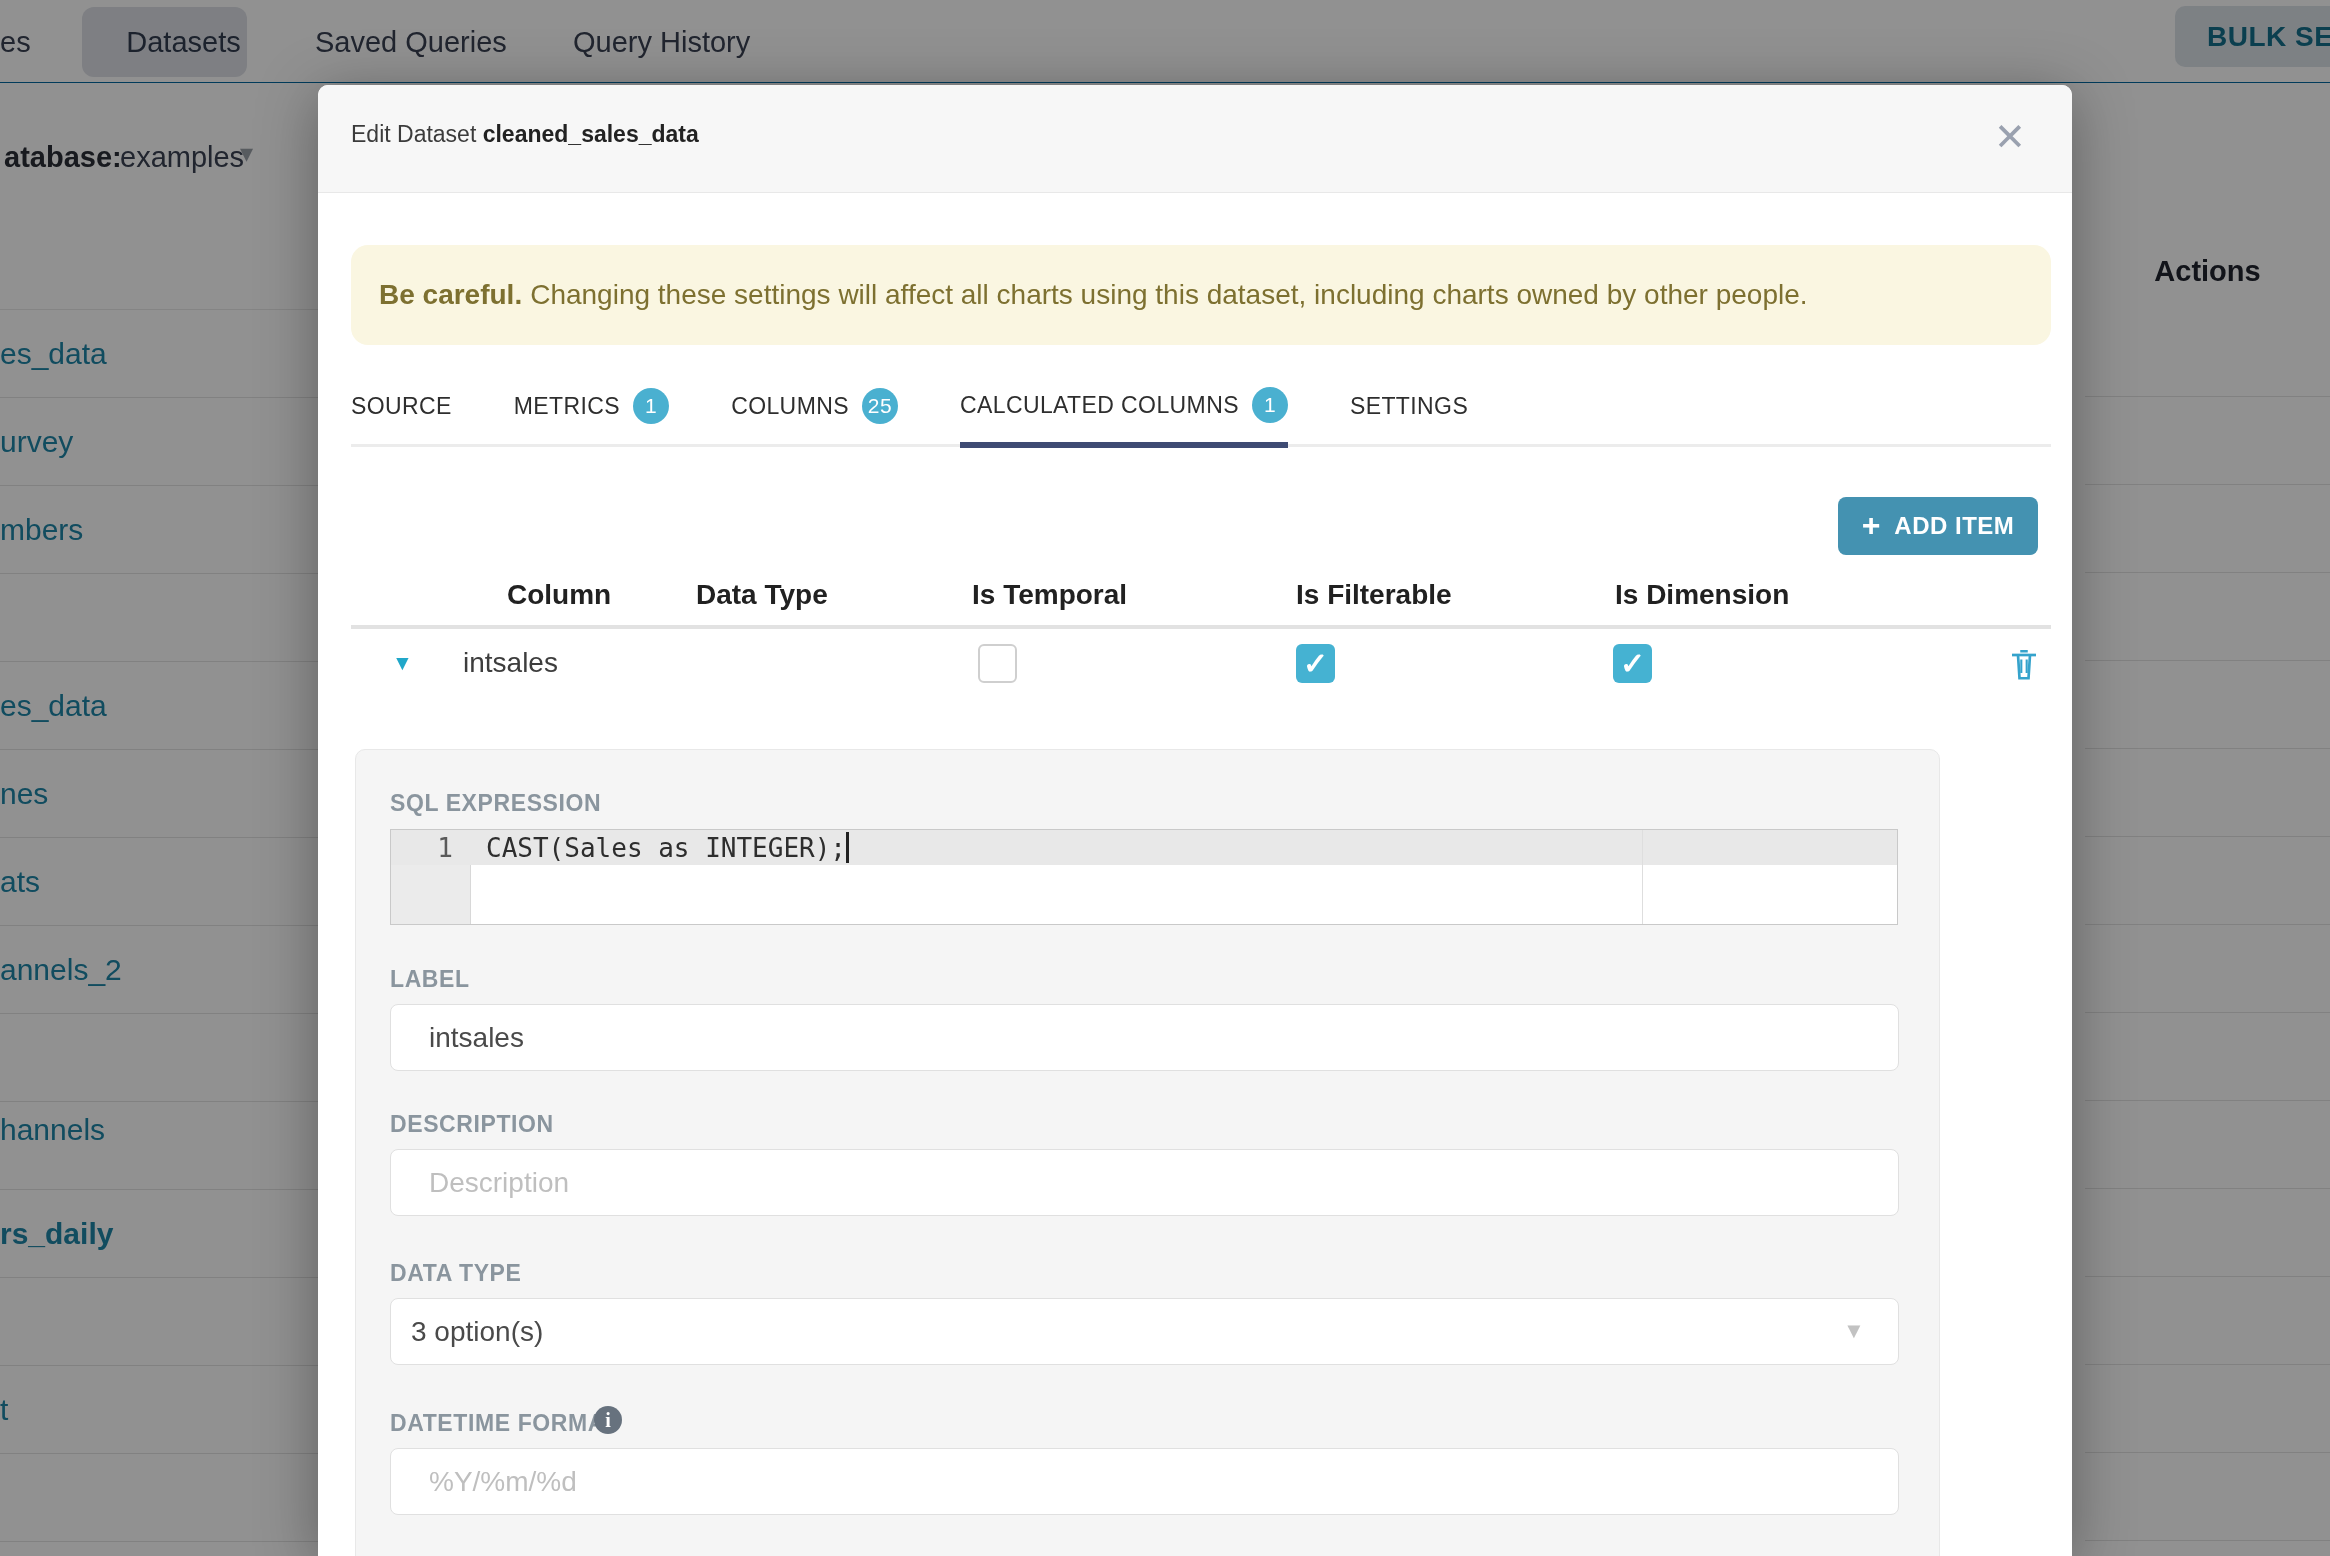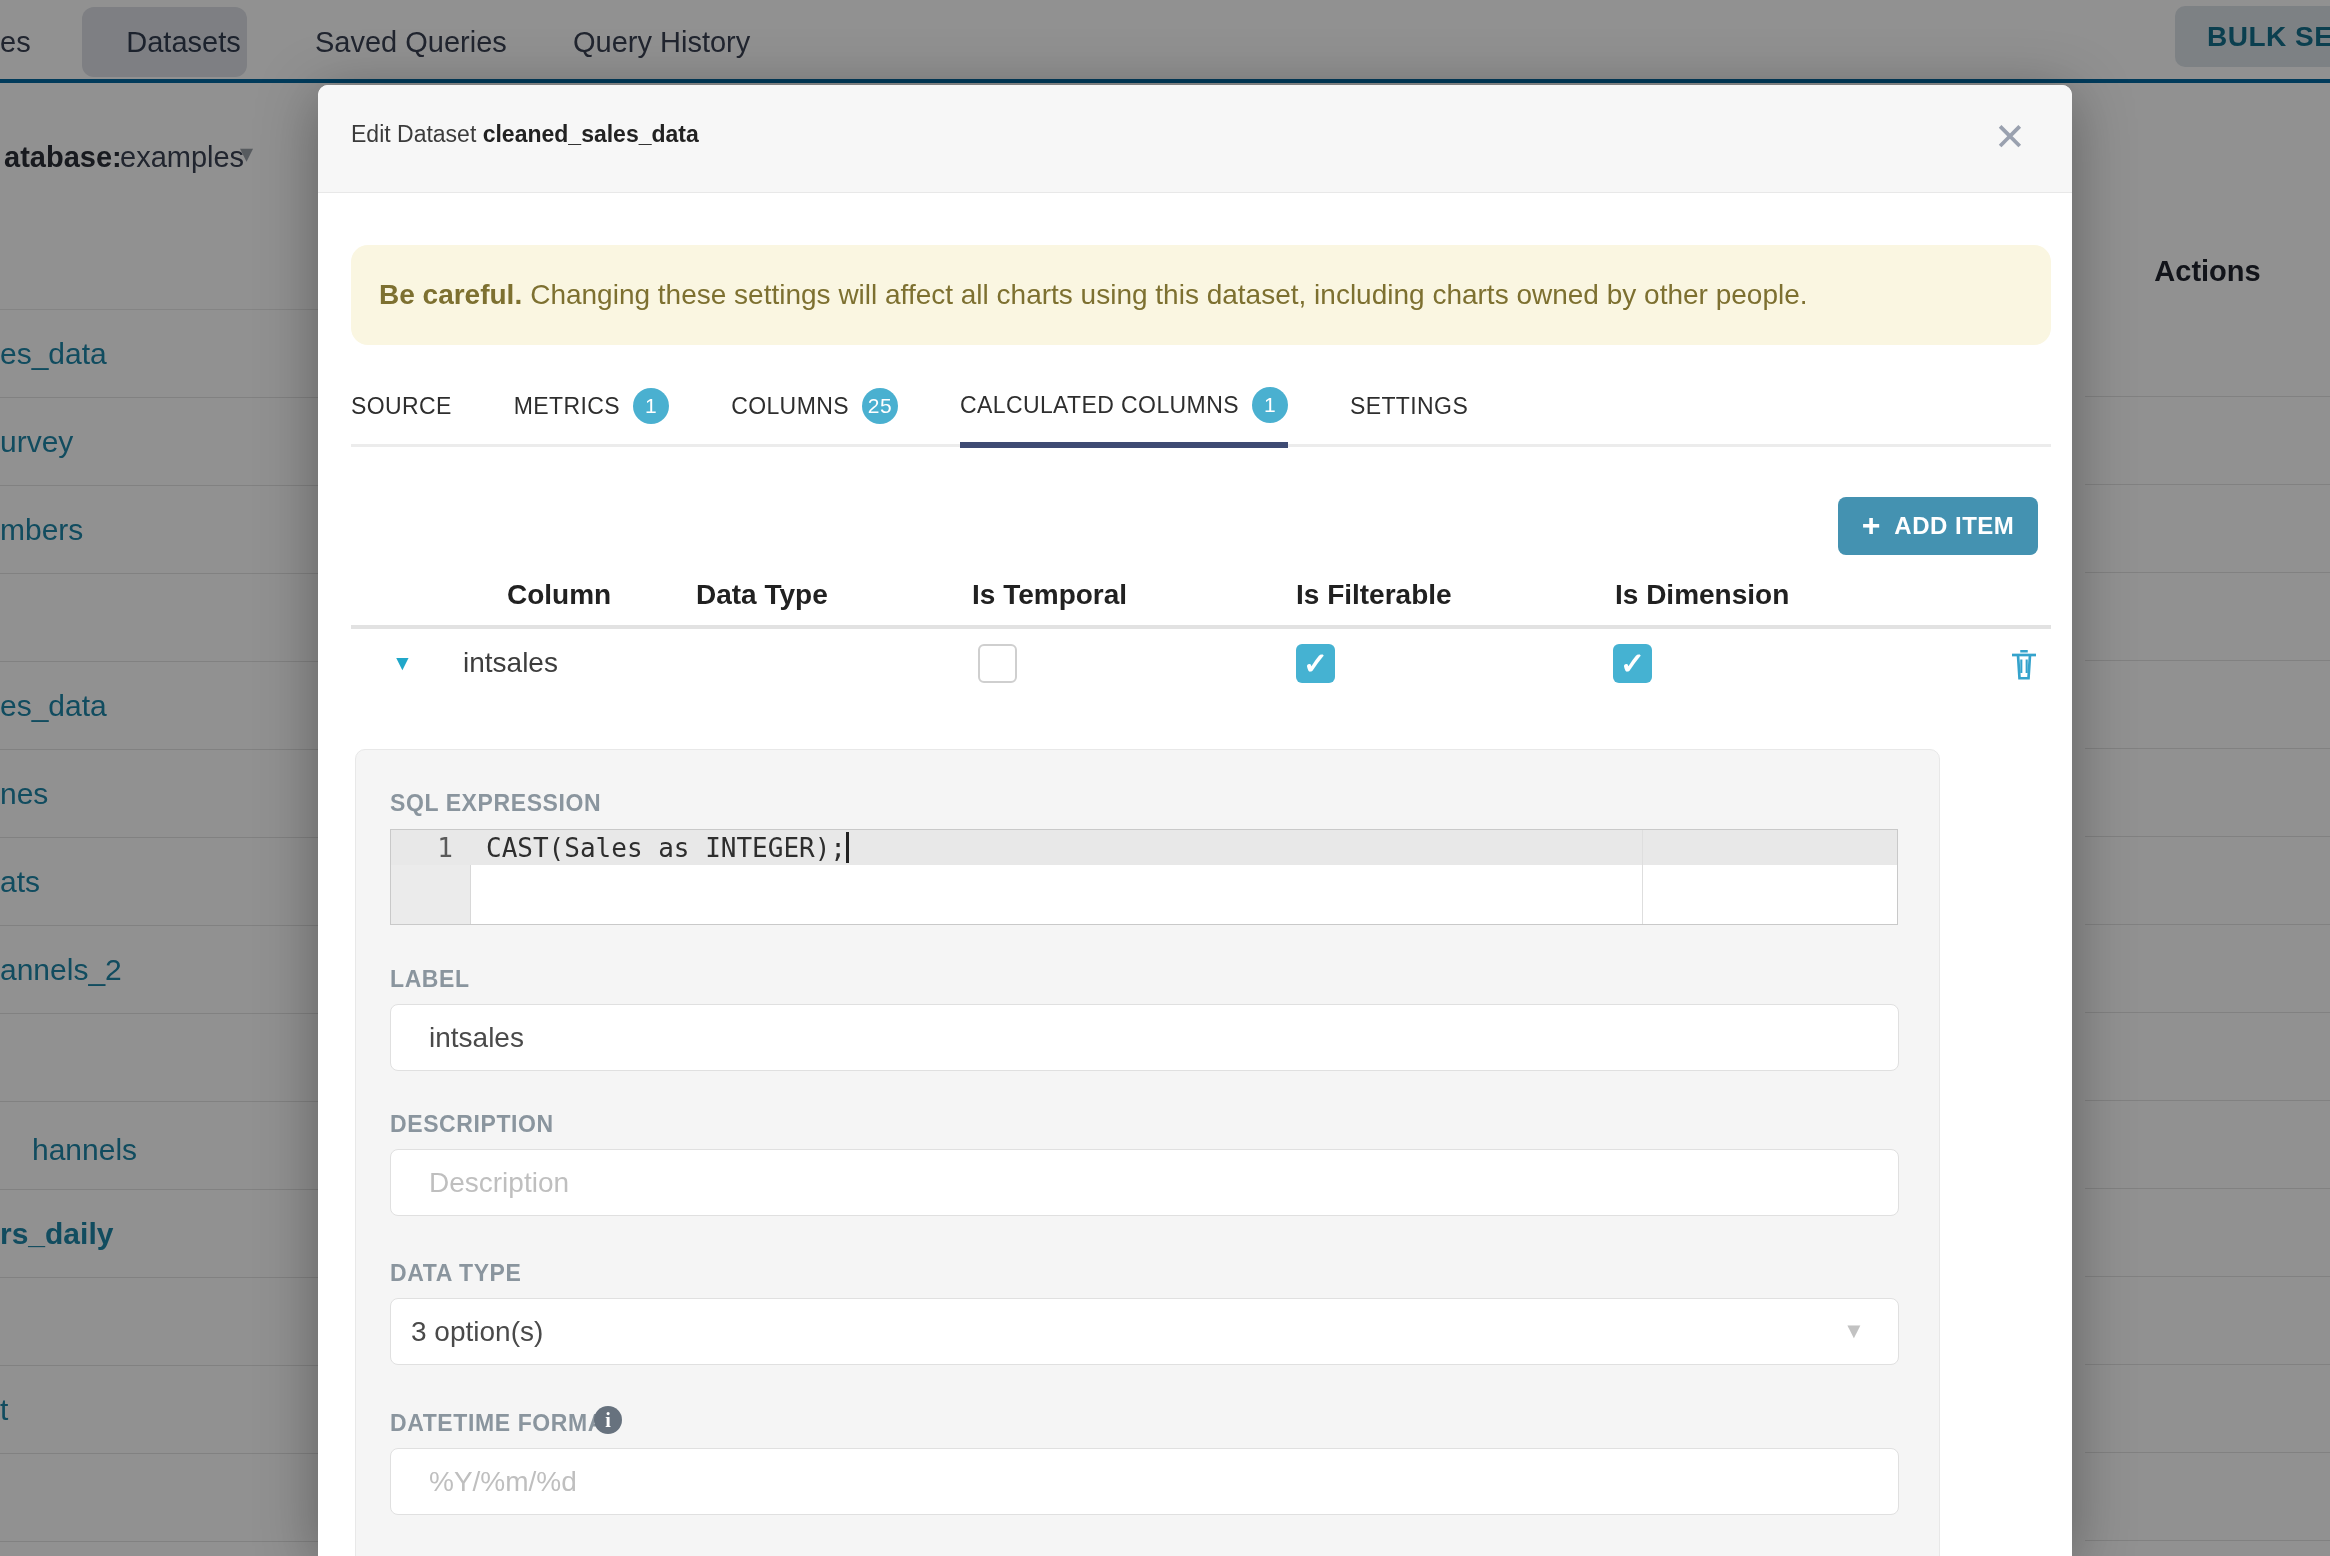--- a/index.html
+++ b/index.html
@@ -1,20 +1,20 @@
 <!DOCTYPE html>
 <html><head>
 <meta charset="utf-8">
 <style>
   * { margin:0; padding:0; box-sizing:border-box; }
   html,body { width:2330px; height:1556px; overflow:hidden; font-family:"Liberation Sans", sans-serif; background:#ffffff; }
 
   
   #backdrop { position:absolute; inset:0; background:#ffffff; }
-  .topnav { position:absolute; left:0; top:0; width:2330px; height:83px; background:#ffffff; border-bottom:4px solid #0369a1; }
+  .topnav { position:absolute; left:0; top:0; width:2330px; height:83px; background:#ffffff; border-bottom:1px solid #0369a1; }
   .nav-frag { position:absolute; left:0; top:26px; font-size:29px; color:#3a4254; }
   .nav-pill { position:absolute; left:82px; top:7px; width:165px; height:70px; background:#dde0e6; border-radius:12px; display:flex; align-items:center; justify-content:center; }
   .nav-item { position:absolute; top:26px; font-size:29px; color:#3a4254; }
   .nav-pill span { font-size:29px; color:#323c50;margin-left:38px; }
   .bulk-btn { position:absolute; left:2175px; top:6px; width:310px; height:61px; background:#dce3e9; border-radius:10px; display:flex; align-items:center; padding-left:32px; }
   .bulk-btn span { font-size:28px; font-weight:bold; color:#14708c; letter-spacing:.5px; white-space:nowrap; }
 
   .filter-label { position:absolute; left:4px; top:141px; font-size:29px; font-weight:bold; color:#2b2f38; }
   .filter-value { position:absolute; left:120px; top:141px; font-size:29px; color:#3a4254; }
   .filter-caret { position:absolute; left:240px; top:138px; font-size:26px; color:#9aa0a8; }
@@ -101,21 +101,21 @@
   <div class="bg-rows-left">
     <span class="bg-link" style="top:44px;">es_data</span>
     <span class="bg-link" style="top:132px;">urvey</span>
     <span class="bg-link" style="top:220px;">mbers</span>
     <span class="bg-link" style="top:308px;"></span>
     <span class="bg-link" style="top:396px;">es_data</span>
     <span class="bg-link" style="top:484px;">nes</span>
     <span class="bg-link" style="top:572px;">ats</span>
     <span class="bg-link" style="top:660px;">annels_2</span>
     <span class="bg-link" style="top:748px;"></span>
-    <span class="bg-link" style="top:840px;margin-left:32px;">hannels</span>
+    <span class="bg-link" style="top:820px;">hannels</span>
     <span class="bg-link" style="top:924px;font-weight:bold;">rs_daily</span>
     <span class="bg-link" style="top:1012px;"></span>
     <span class="bg-link" style="top:1100px;">t</span>
     <span class="bg-link" style="top:1188px;"></span>
   </div>
   <div class="bg-rows-right"></div>
 </div>
 
 <div id="overlay"></div>
 

